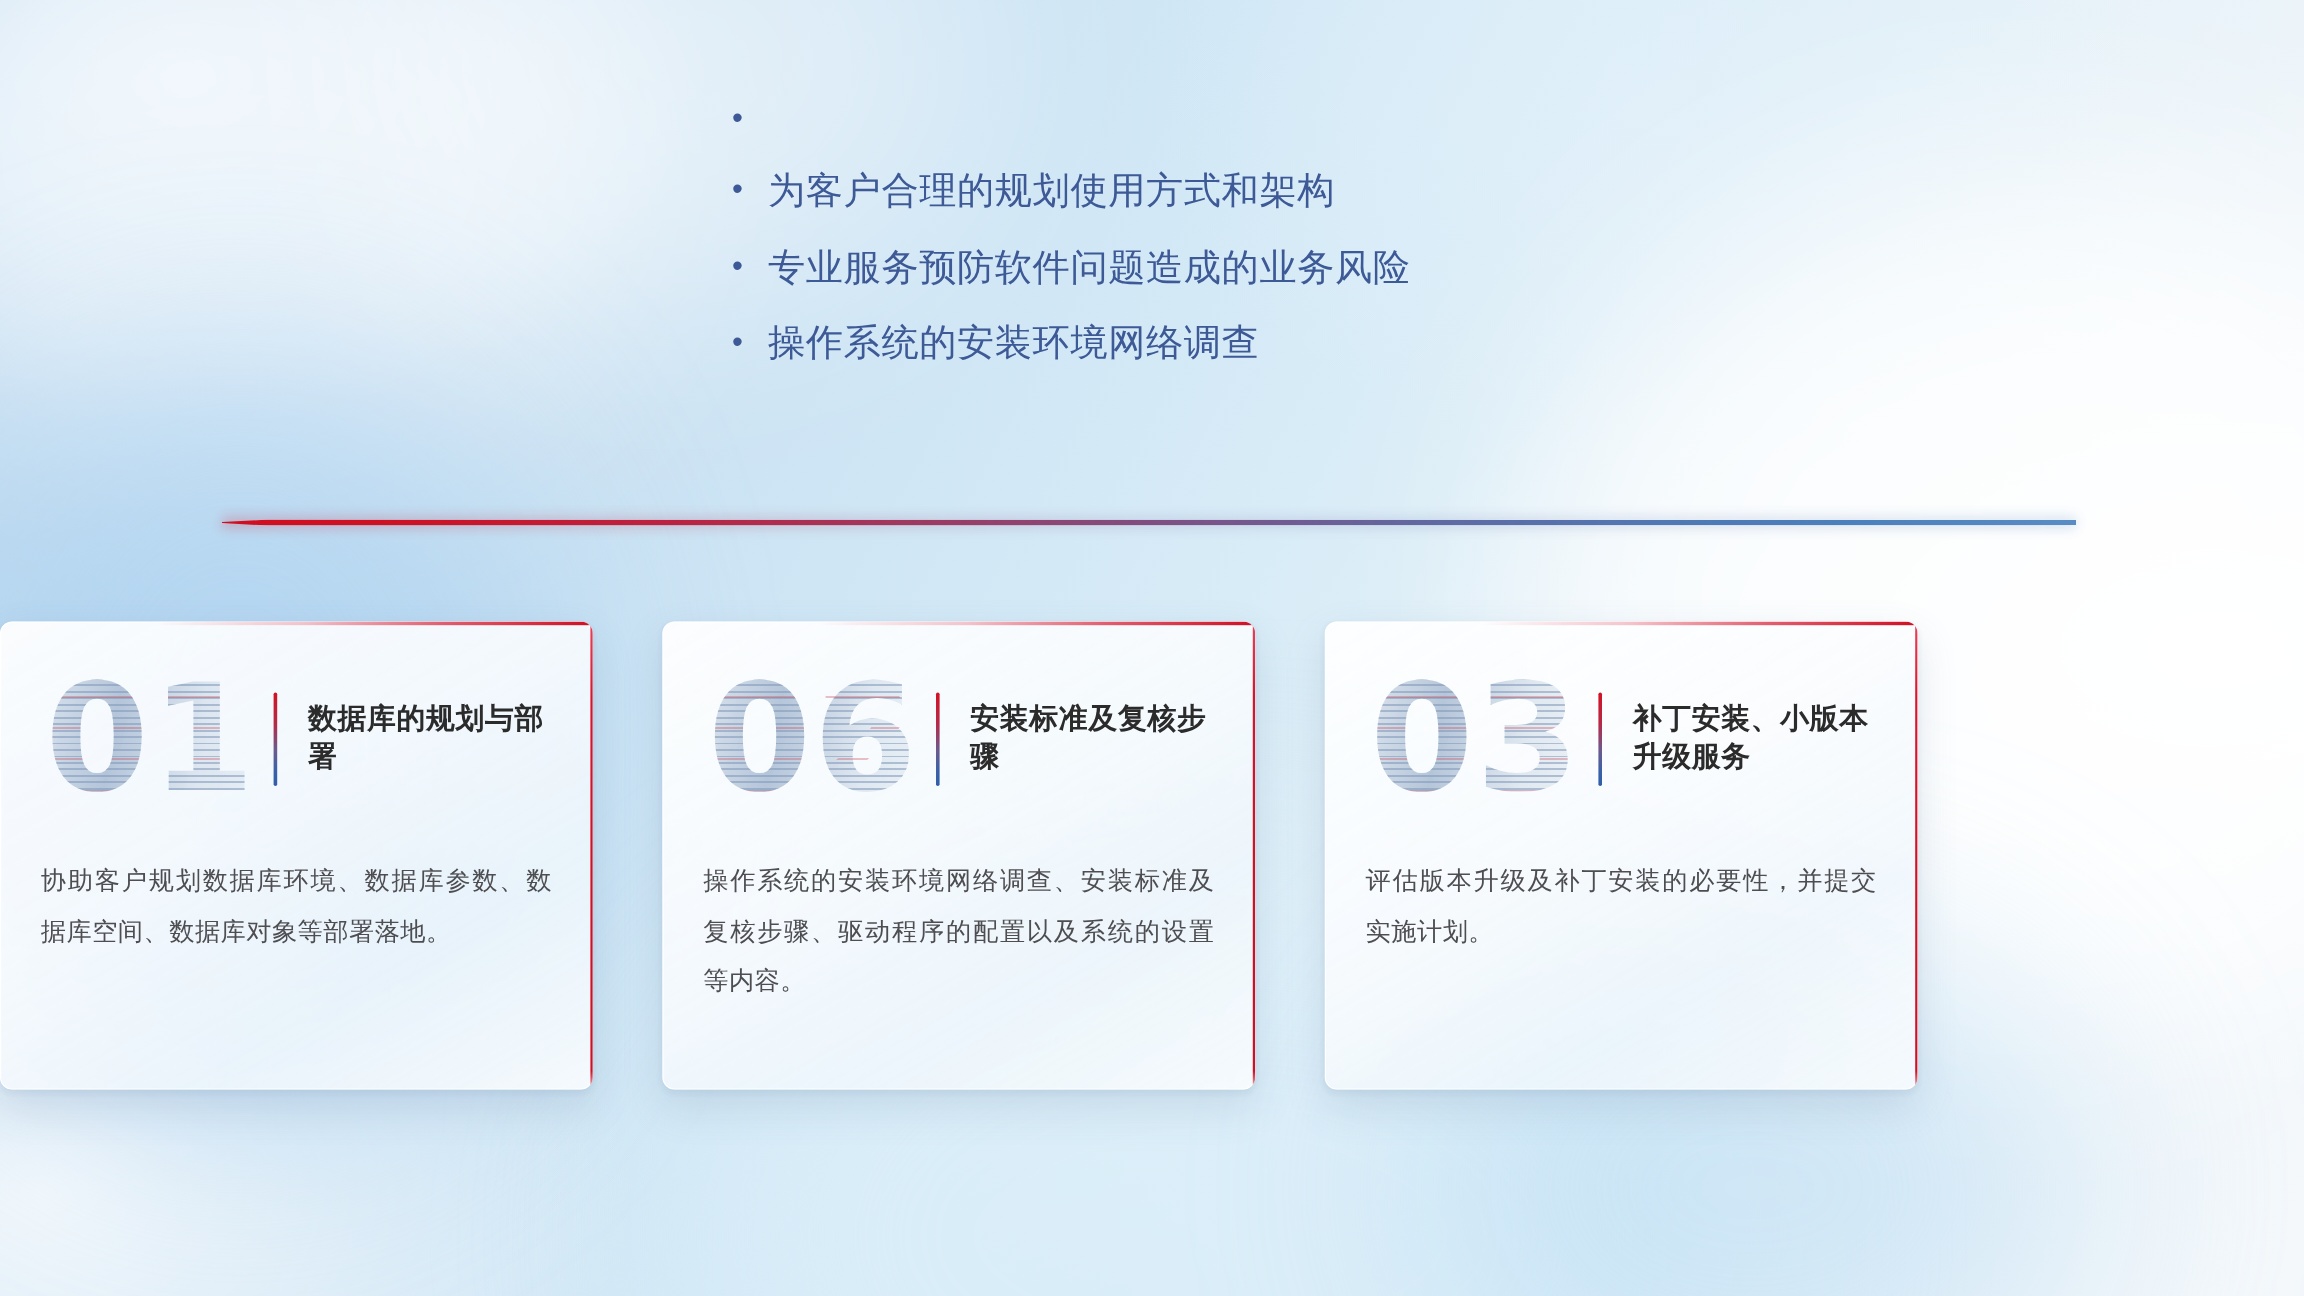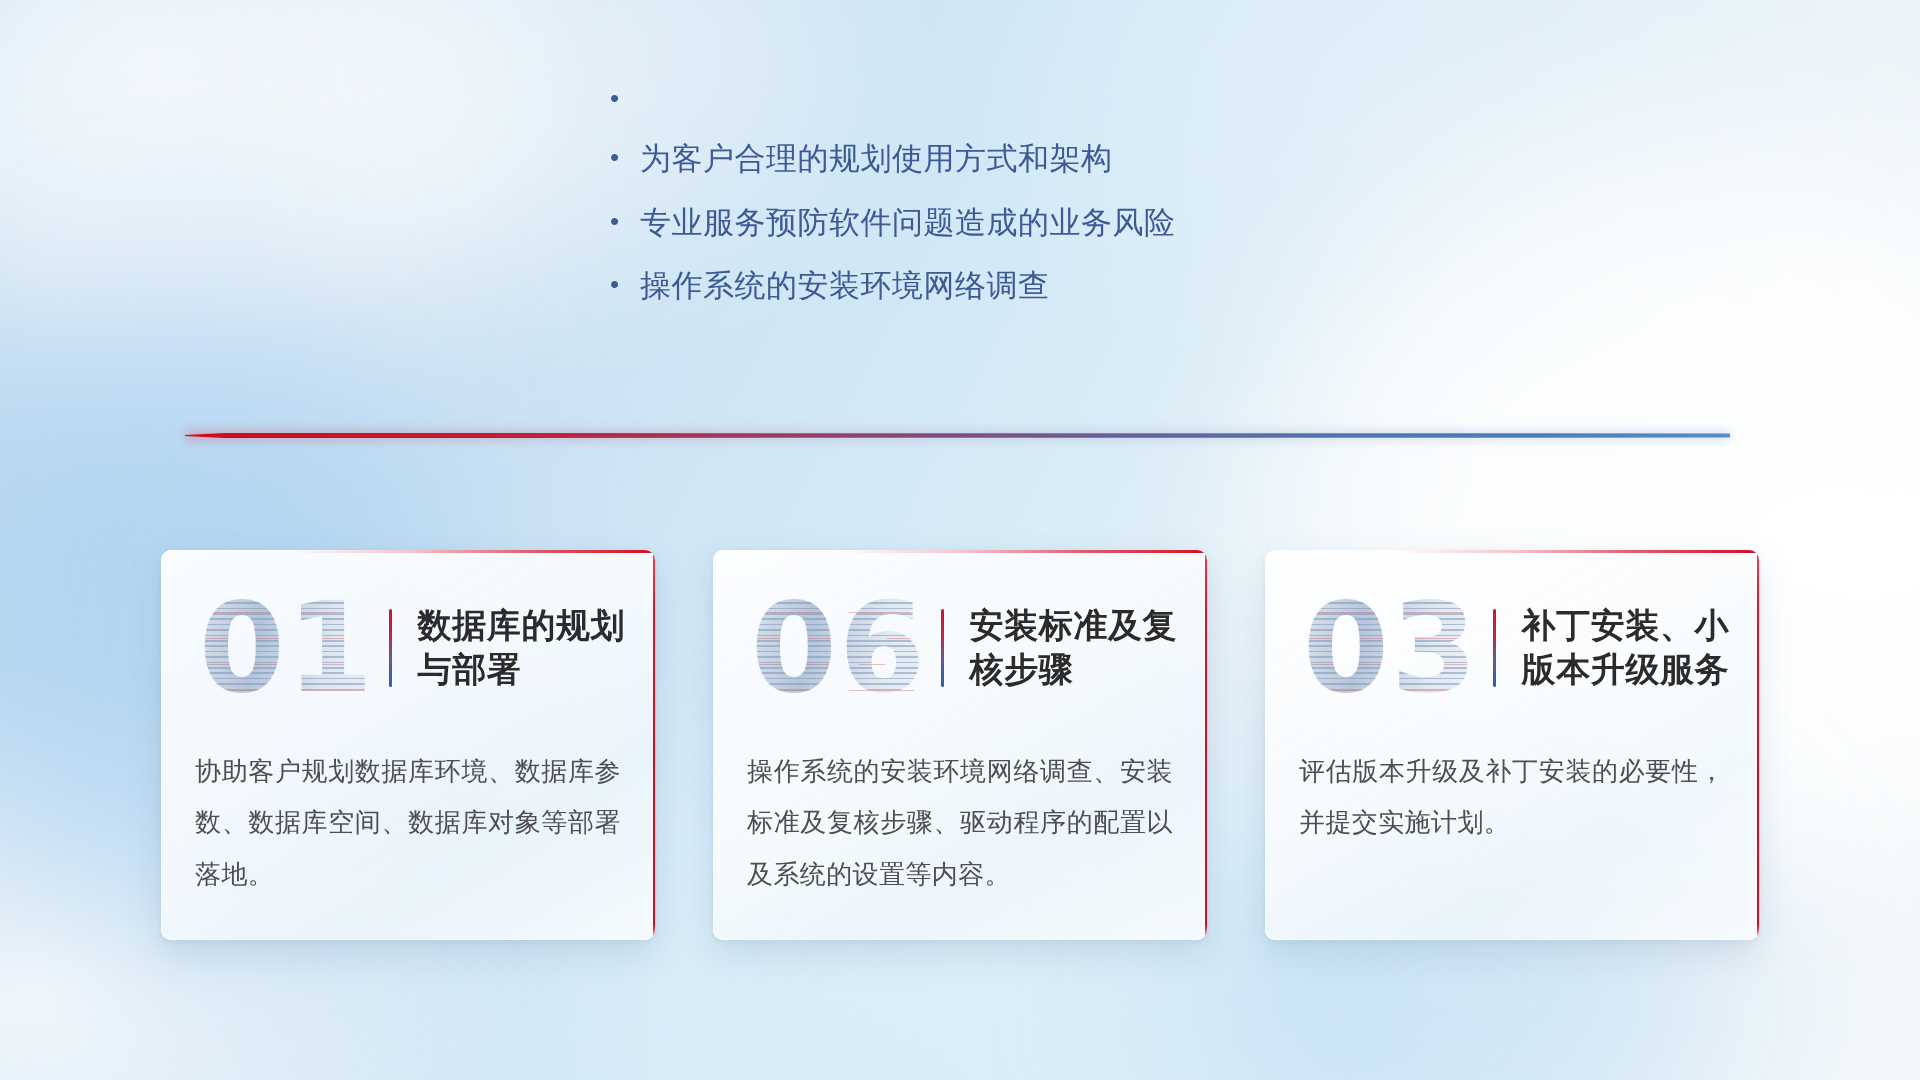--- a/index.html
+++ b/index.html
@@ -63,21 +63,21 @@
   }
   #divider .glow{
     position:absolute;left:0;top:0;width:100%;height:11px;
     background:linear-gradient(90deg,rgba(209,14,31,.28) 0%,rgba(120,90,150,.20) 50%,rgba(74,128,189,.26) 100%);
     filter:blur(5px);opacity:.75;
   }
 
   
   #cards{
     position:absolute;left:0;top:518px;width:1920px;height:412px;
-    display:flex;justify-content:center;gap:58px;margin-top:32px;
+    display:flex;gap:58px;
   }
   .card{
     position:relative;
     width:494px;height:390px;
     border-radius:10px;
     background:
       linear-gradient(150deg, rgba(255,255,255,.93) 0%, rgba(250,252,254,.88) 42%, rgba(240,247,252,.82) 72%, rgba(248,251,253,.90) 100%);
     box-shadow:0 14px 34px rgba(80,110,150,.16), 0 2px 6px rgba(80,110,150,.10);
     overflow:hidden;
     backdrop-filter:blur(2px);
@@ -138,30 +138,30 @@
   .vrule{
     flex:0 0 auto;
     width:2.6px;height:78px;margin:0 26px 0 4px;
     background:linear-gradient(180deg,#d31124 0%,#b52a48 34%,#6a5a8e 62%,#3761a8 86%,#2f5ea8 100%);
     border-radius:2px;
   }
   .card-title{
     flex:1 1 auto;
     padding-right:22px;
     color:#2b2b2b;
-    font-size:34px;
+    font-size:24px;
     line-height:1.28;
     font-weight:600;
     letter-spacing:.6px;
   }
   .card-body{
     position:relative;
     margin:0 34px 0 34px;
     color:#4e4e52;
-    font-size:26px;
+    font-size:21px;
     line-height:1.98;
     letter-spacing:.4px;
     text-align:justify;
   }
 </style>
 </head>
 <body>
 
 <div id="slide">
 

